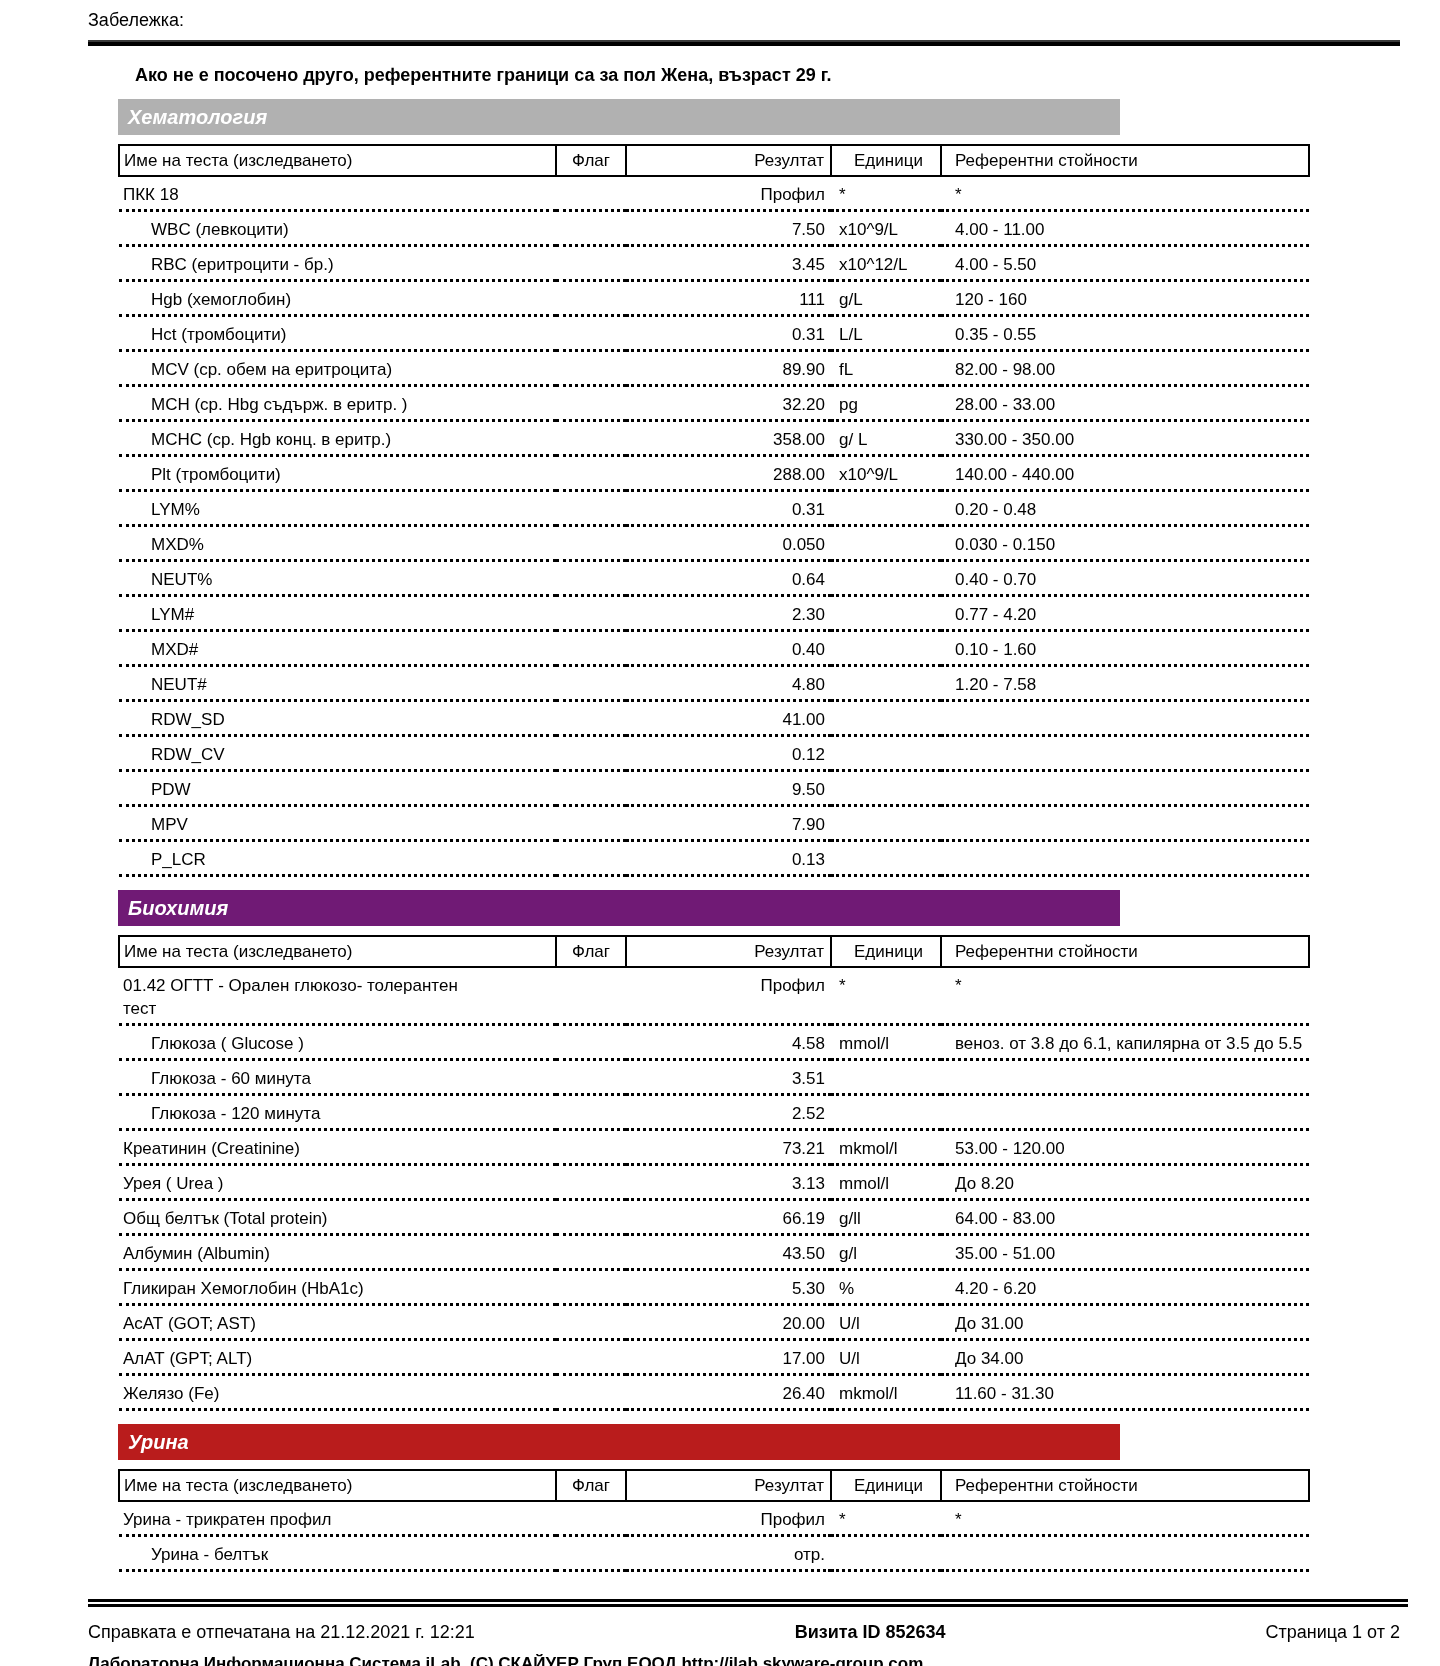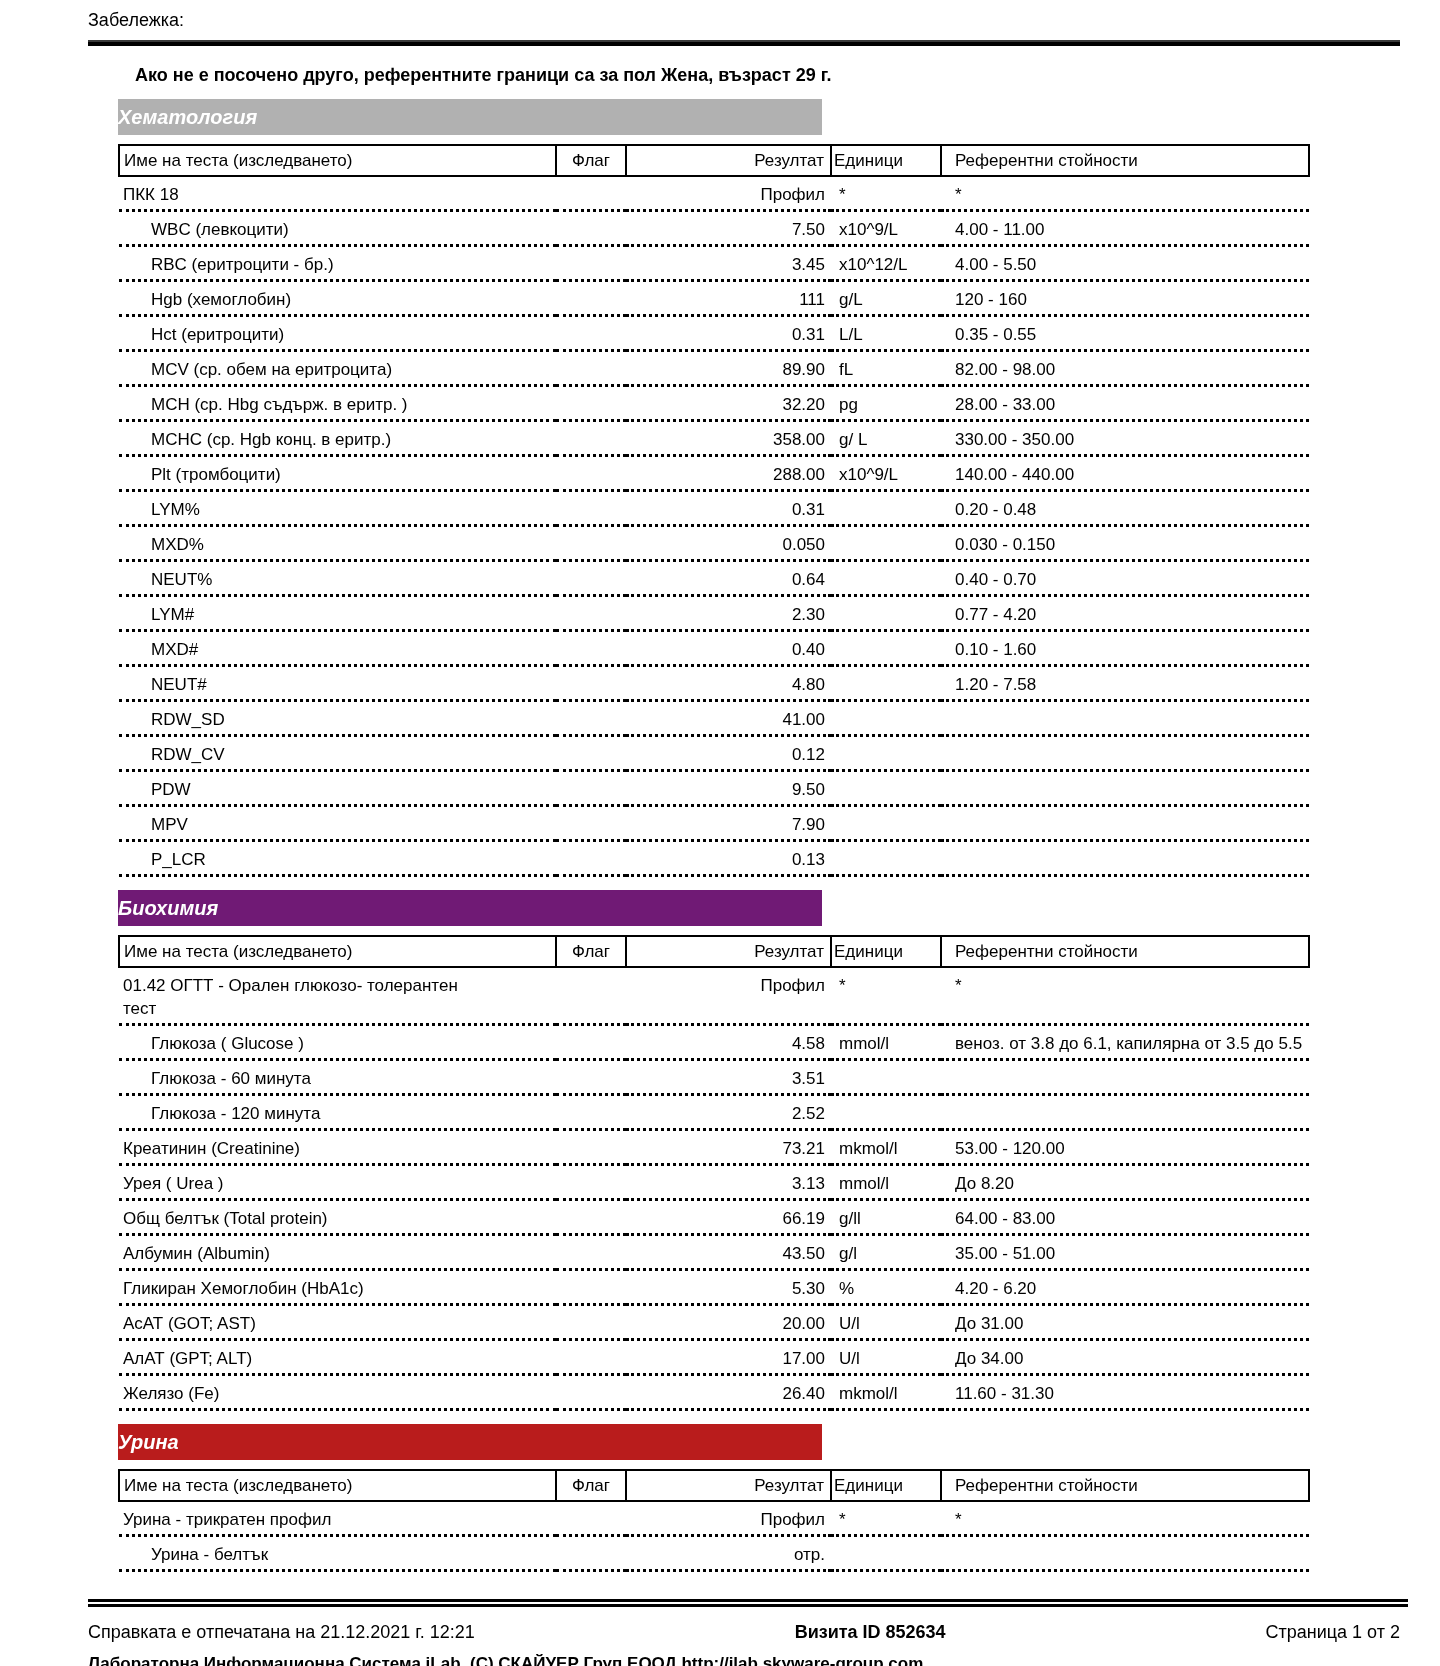--- a/index.html
+++ b/index.html
@@ -17,37 +17,38 @@
     margin-top:9px; width:1312px; height:6px;
     border-top:2px solid #3a3a3a; border-bottom:4px solid #000;
   }
 
   .ref-note { font-size:18px; font-weight:bold; margin:19px 0 0 47px; }
 
   .content { margin-left:30px; width:1190px; }
 
   .section { margin-top:13px; }
   .banner {
-    width:704px; height:36px; line-height:36px;
+    width:1002px; height:36px; line-height:36px;
+    padding-left:10px;
     font-size:20px; font-weight:bold; font-style:italic;
   }
 
   table.results-table {
     margin-top:9px; width:1190px;
     border-collapse:collapse; table-layout:fixed;
     font-size:17px;
   }
   th {
     border:2px solid #000; font-weight:normal;
     height:31px; font-size:17px; overflow:hidden; white-space:nowrap;
   }
   th.col-name  { text-align:left;  padding-left:4px; }
   th.col-flag  { text-align:center; }
   th.col-result{ text-align:right; padding-right:6px;margin-left:48px; }
-  th.col-units { text-align:left;  padding-left:2px; }
+  th.col-units { text-align:left;  padding-left:22px; }
   th.col-ref   { text-align:left;  padding-left:13px; }
 
   td {
     border-bottom:3px dotted #000;
     vertical-align:top; padding-top:6px; padding-bottom:3px;
     height:33px; line-height:23px; overflow:visible;
   }
   td.cell-name   { padding-left:4px; padding-right:34px; white-space:pre-line; }
   td.cell-name.indent-1 { padding-left:32px; }
   td.cell-result { text-align:right; padding-right:6px; white-space:nowrap; }
@@ -123,21 +124,21 @@
 
   <tr class="data-row">
     <td class="cell-name indent-1">Hgb (хемоглобин)</td>
     <td class="cell-flag"></td>
     <td class="cell-result">111</td>
     <td class="cell-units">g/L</td>
     <td class="cell-ref">120 - 160</td>
   </tr>
 
   <tr class="data-row">
-    <td class="cell-name indent-1">Hct (еритроцити)</td>
+    <td class="cell-name indent-1">Hct (тромбоцити)</td>
     <td class="cell-flag"></td>
     <td class="cell-result">0.31</td>
     <td class="cell-units">L/L</td>
     <td class="cell-ref">0.35 - 0.55</td>
   </tr>
 
   <tr class="data-row">
     <td class="cell-name indent-1">MCV (ср. обем на еритроцита)</td>
     <td class="cell-flag"></td>
     <td class="cell-result">89.90</td>

